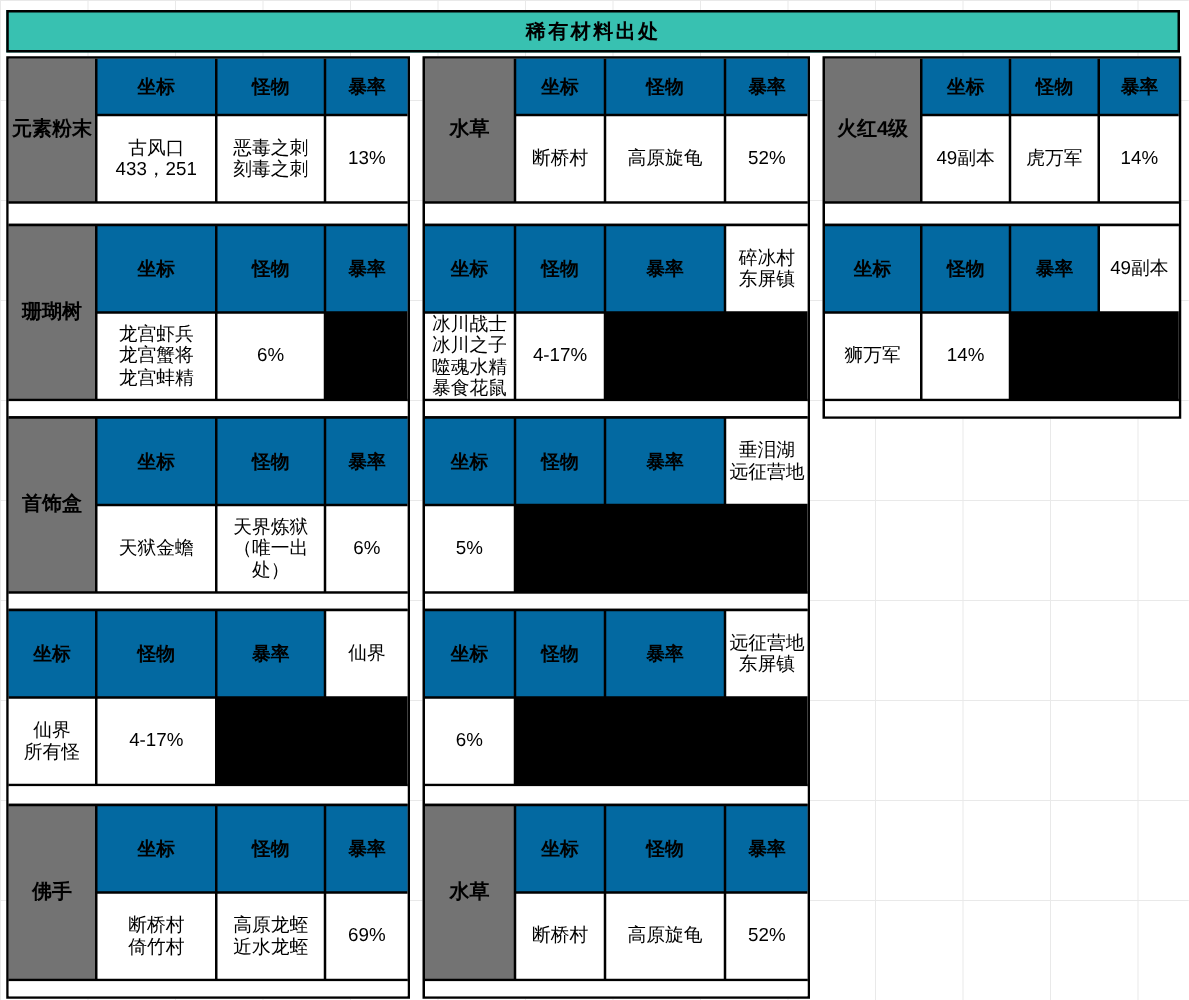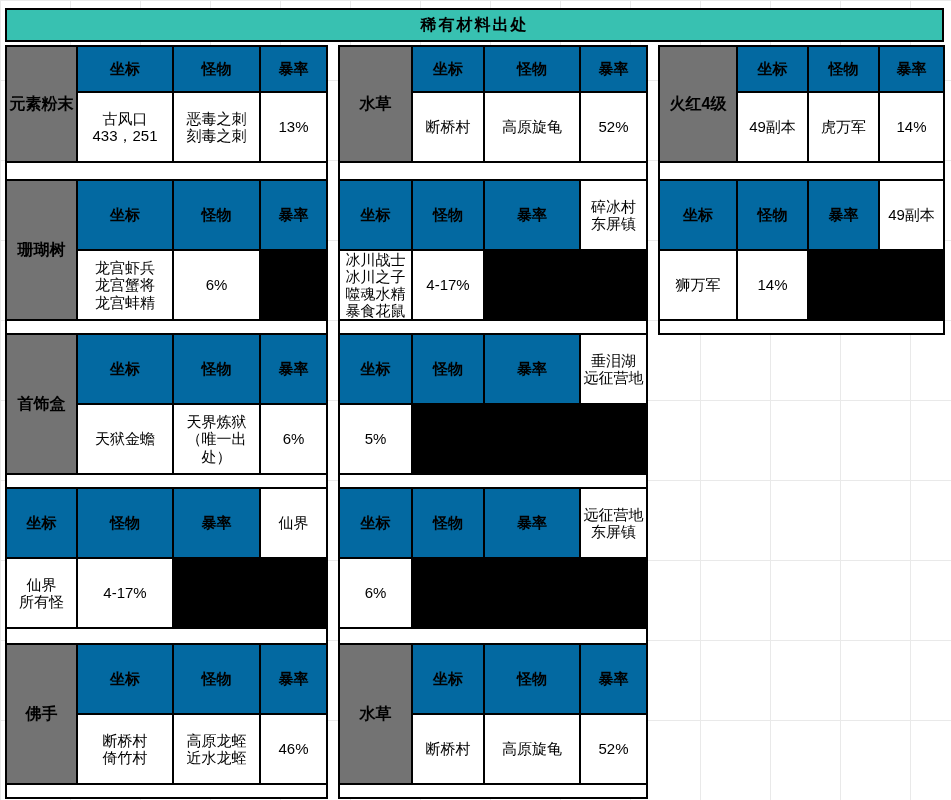--- a/index.html
+++ b/index.html
@@ -110,21 +110,21 @@
       <div class="spacer s14"></div>
       <div class="tbl">
         <div class="cell label">佛手</div>
         <div class="cell head">坐标</div>
         <div class="cell head">怪物</div>
         <div class="cell head">暴率</div>
         <div class="cell data">断桥村
 倚竹村</div>
         <div class="cell data">高原龙蛭
 近水龙蛭</div>
-        <div class="cell data">46%</div>
+        <div class="cell data">69%</div>
       </div>
       <div class="spacer s12"></div>
     </div>
 
     <div class="group g1">
       <div class="tbl band1">
         <div class="cell label">水草</div>
         <div class="cell head">坐标</div>
         <div class="cell head">怪物</div>
         <div class="cell head">暴率</div>

